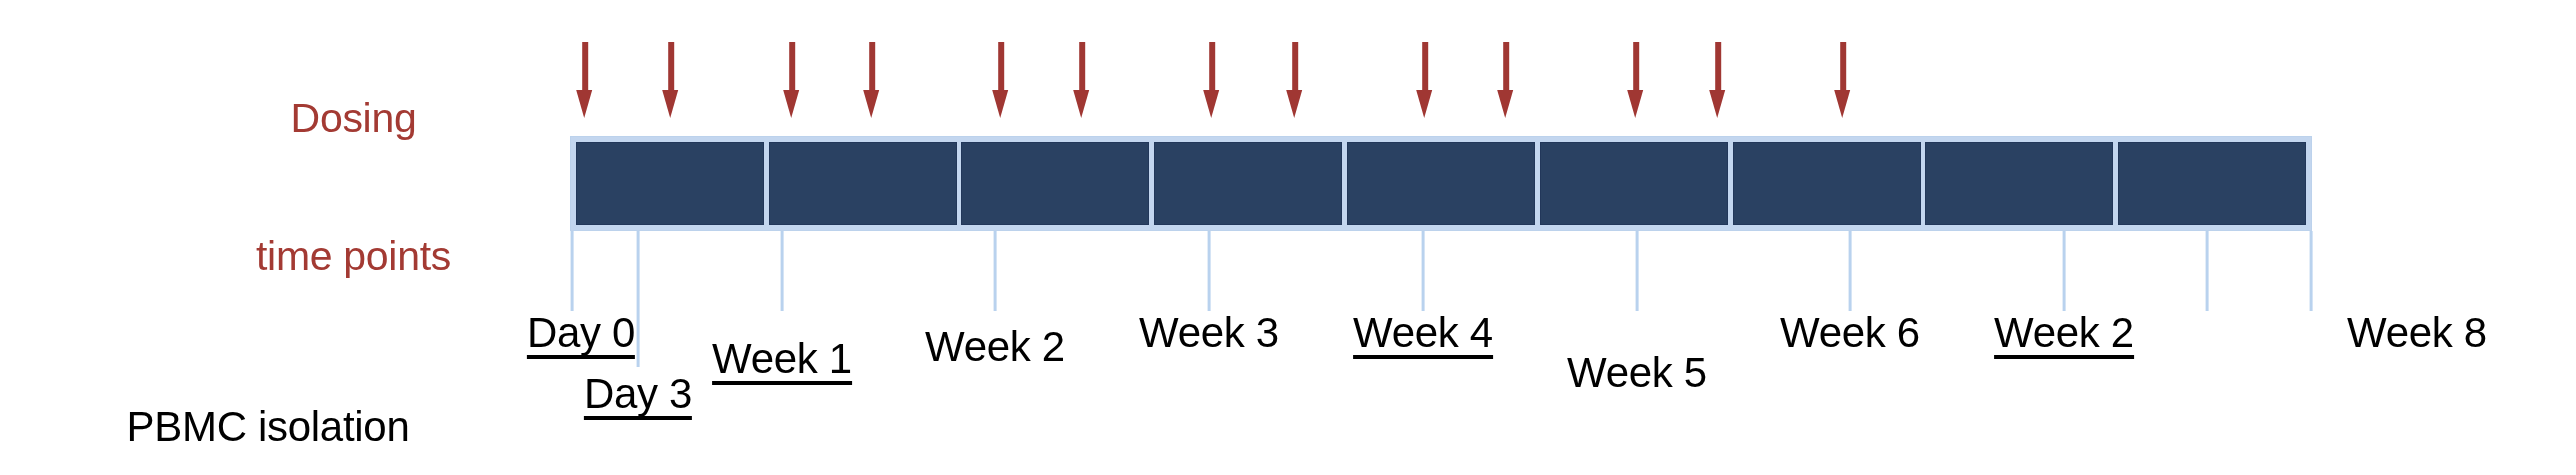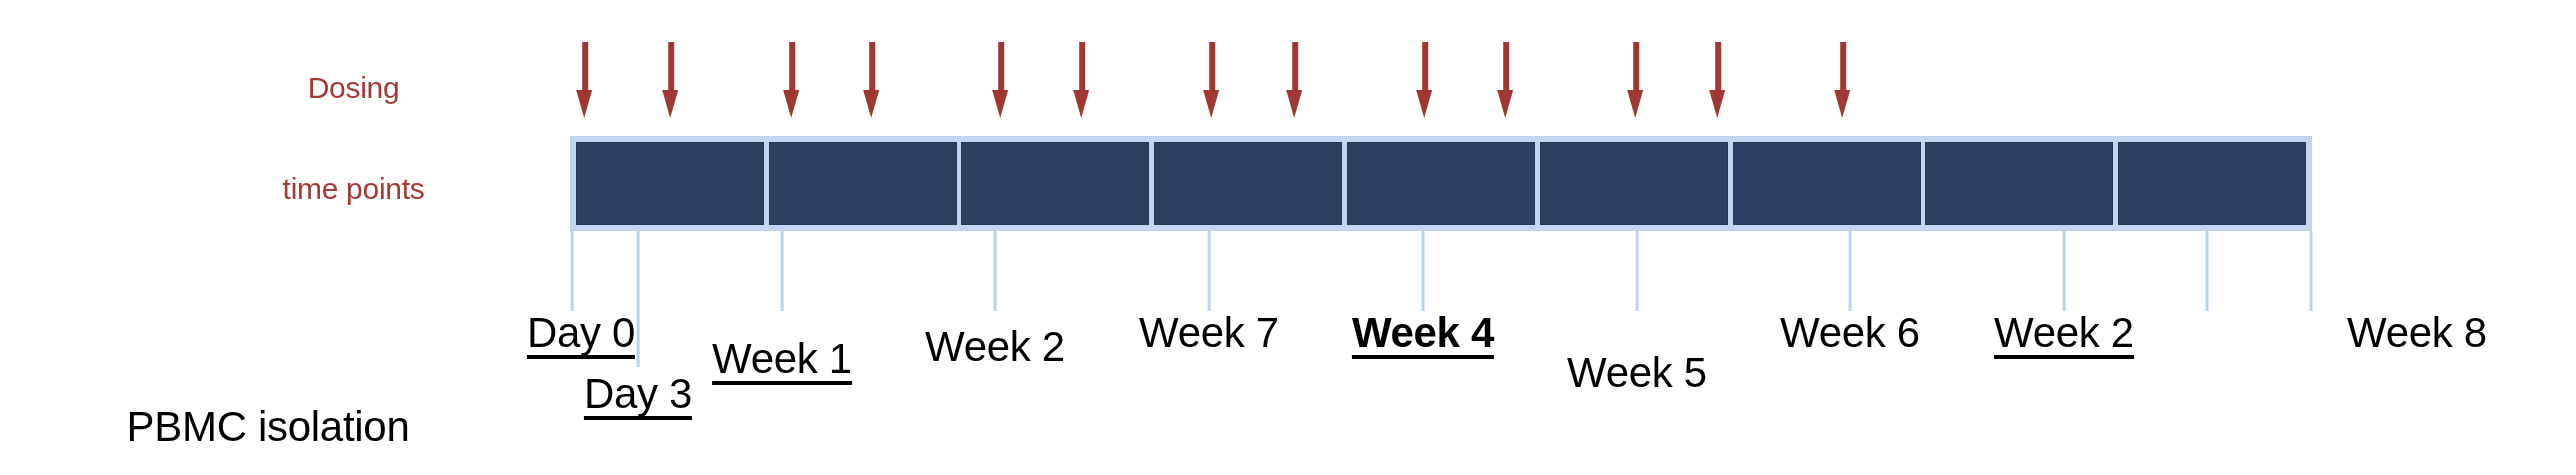--- a/index.html
+++ b/index.html
@@ -14,21 +14,21 @@
   .side-label{
     position:absolute;
     text-align:center;
     line-height:1.12;
     white-space:pre;
     font-weight:400;
   }
   #dosing-label{
     left:177px;top:4.1px;width:353px;
     color:#a33a33;
-    font-size:30px;
+    font-size:41px;
     letter-spacing:-0.3px;
   }
   #pbmc-label{
     left:0px;top:309px;width:536px;
     color:#000000;
     font-size:42px;
     letter-spacing:-0.3px;
   }
   .side-label .ln{display:block;}
 
@@ -188,22 +188,22 @@
       <div class="tick" style="left: 2064px; height: 80px;"></div>
       <div class="tick" style="left: 2207px; height: 80px;"></div>
       <div class="tick" style="left: 2311px; height: 80px;"></div>
     </div>
 
   <div id="timepoints">
       <div class="tp" style="left: 581px; top: 0px;"><span class="u">Day 0</span></div>
       <div class="tp" style="left: 638px; top: 61px;"><span class="u">Day 3</span></div>
       <div class="tp" style="left: 782px; top: 0px; margin-top: 26px;"><span class="u">Week 1</span></div>
       <div class="tp" style="left: 995px; top: 0px; margin-top: 14px;"><span class="p">Week 2</span></div>
-      <div class="tp" style="left: 1209px; top: 0px;"><span class="p">Week 7</span></div>
-      <div class="tp" style="left: 1423px; top: 0px; font-weight: bold;"><span class="u">Week 4</span></div>
+      <div class="tp" style="left: 1209px; top: 0px;"><span class="p">Week 3</span></div>
+      <div class="tp" style="left: 1423px; top: 0px;"><span class="u">Week 4</span></div>
       <div class="tp" style="left: 1637px; top: 0px; margin-top: 40px;"><span class="p">Week 5</span></div>
       <div class="tp" style="left: 1850px; top: 0px;"><span class="p">Week 6</span></div>
       <div class="tp" style="left: 2064px; top: 0px;"><span class="u">Week 2</span></div>
       <div class="tp" style="left: 2417px; top: 0px;"><span class="p">Week 8</span></div>
     </div>
 
   <div id="pbmc-label" class="side-label">
     <span class="ln">PBMC isolation</span>
     
   </div>

